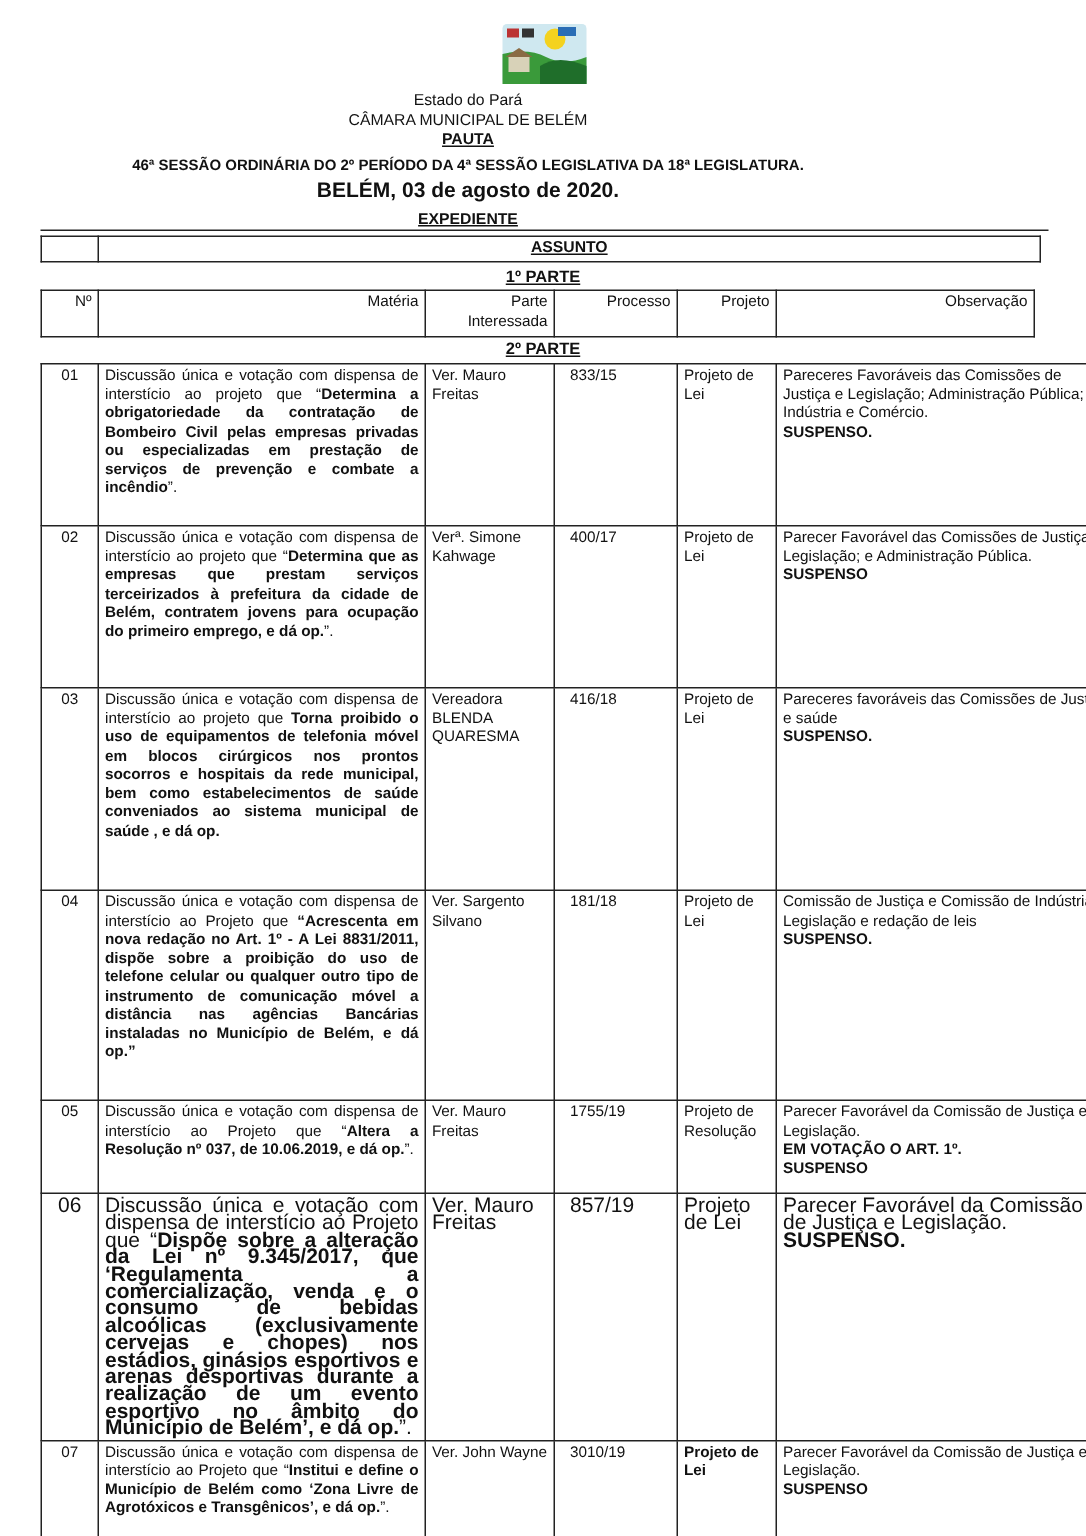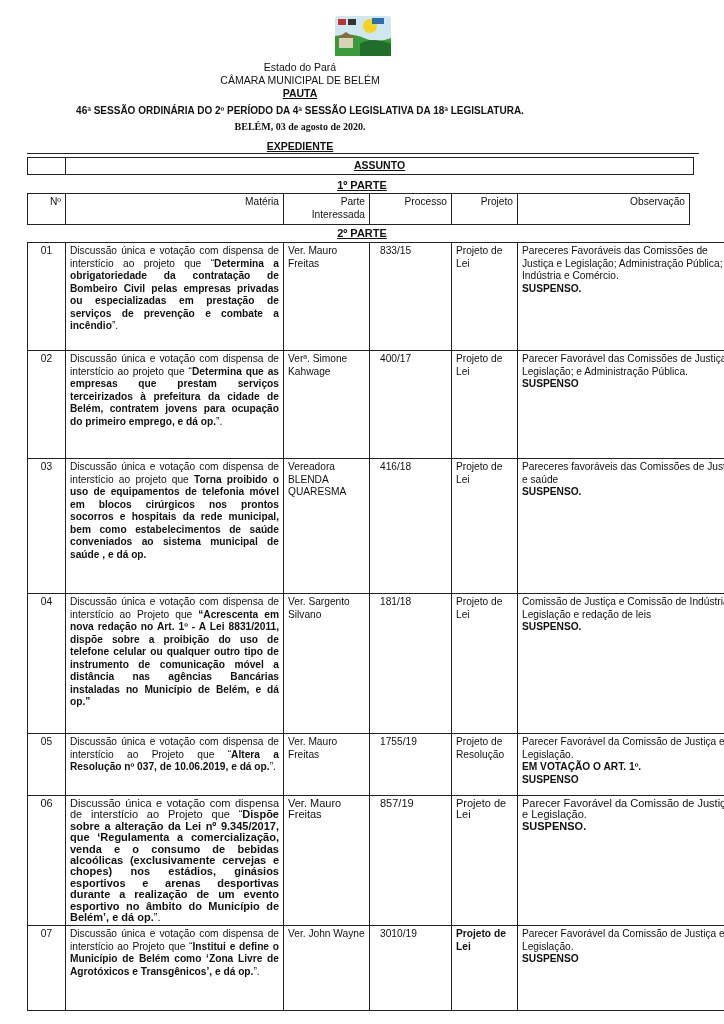--- a/index.html
+++ b/index.html
@@ -5,28 +5,28 @@
   html, body { margin: 0; padding: 0; background: #ffffff; }
   body {
     width: 724px; height: 1024px; position: relative; overflow: hidden;
     font-family: "Liberation Sans", "DejaVu Sans", sans-serif;
     color: #111;
   }
   .logo {
     position: absolute; left: 332px; top: 14px; width: 62px; height: 44px;
     overflow: hidden;
   }
-  .hdr { position: absolute; left: 0; width: 600px; text-align: center; font-size: 10.5px; line-height: 13px; }
+  .hdr { position: absolute; left: 12px; width: 600px; text-align: center; font-size: 10.5px; line-height: 13px; }
   .hdr.b { font-weight: bold; }
   .hdr u { text-decoration: underline; }
   .t1 { top: 61px; }
   .t2 { top: 74px; }
   .t3 { top: 87px; }
   .t4 { top: 104px; font-size: 10px; }
-  .t5 { top: 120px; font-size: 10px; font-family: Liberation Serif, serif; }
+  .t5 { top: 120px; font-size: 14px; }
   .t6 { top: 140px; }
   .topline { position: absolute; left: 27px; top: 153px; width: 672px; border-top: 1.5px solid #222; }
 
   table { border-collapse: collapse; position: absolute; table-layout: fixed; }
   td { border: 1.3px solid #222; vertical-align: top; font-size: 10.2px; line-height: 12.5px; padding: 2px 4px; }
 
   .assunto-tbl { left: 27px; top: 157px; width: 667px; }
   .assunto-tbl td { height: 14px; padding: 1px 4px; margin-top: 20px; }
   .assunto-tbl .lbl { text-align: center; font-weight: bold; text-decoration: underline; font-size: 10.5px; }
 
@@ -34,21 +34,21 @@
   .sec1 { top: 179px; }
   .sec2 { top: 227px; }
 
   .hdr-tbl { left: 27px; top: 193px; width: 663px; }
   .hdr-tbl td { height: 26px; text-align: right; }
 
   .main-tbl { left: 27px; top: 242px; width: 717px; }
   .main-tbl td.num { text-align: center; }
   .main-tbl td.mat { text-align: justify; }
   .main-tbl td.mat b { font-weight: bold; }
-  .main-tbl .small td { font-size: 11px; line-height: 11.4px; margin-top: 24px; }
+  .main-tbl .small td { font-size: 14px; line-height: 11.4px; margin-top: 24px; }
   .obs-status { font-weight: bold; }
   .proj-bold { font-weight: bold; }
 </style>
 </head>
 <body>
 
 <div class="logo">
   <svg width="62" height="44" viewBox="0 0 62 44">
     <rect x="0" y="0" width="62" height="44" fill="#ffffff"></rect>
     <rect x="3" y="2" width="56" height="40" rx="3" fill="#cfe8f0"></rect>

